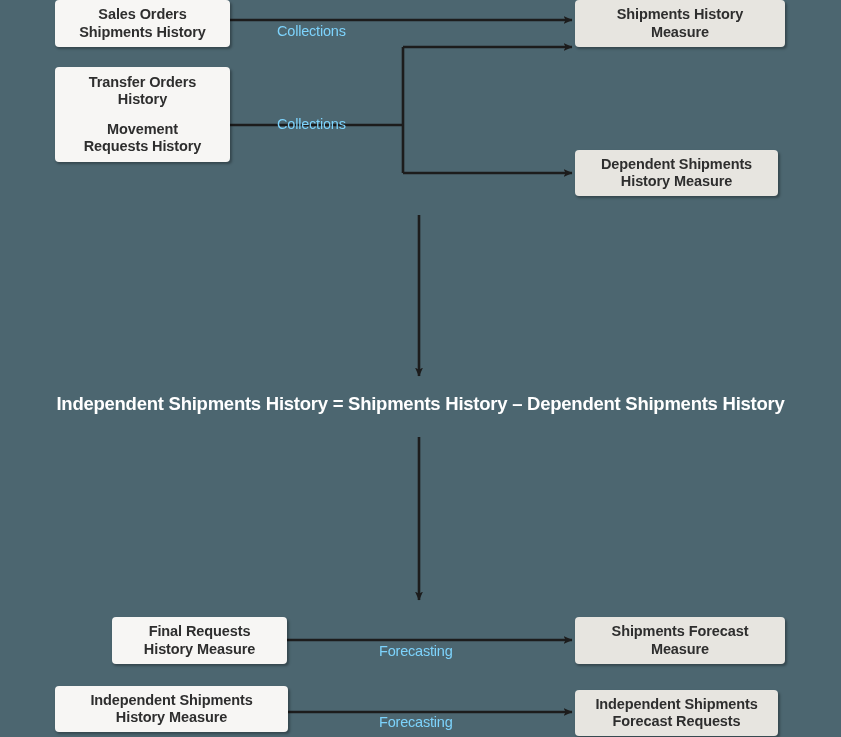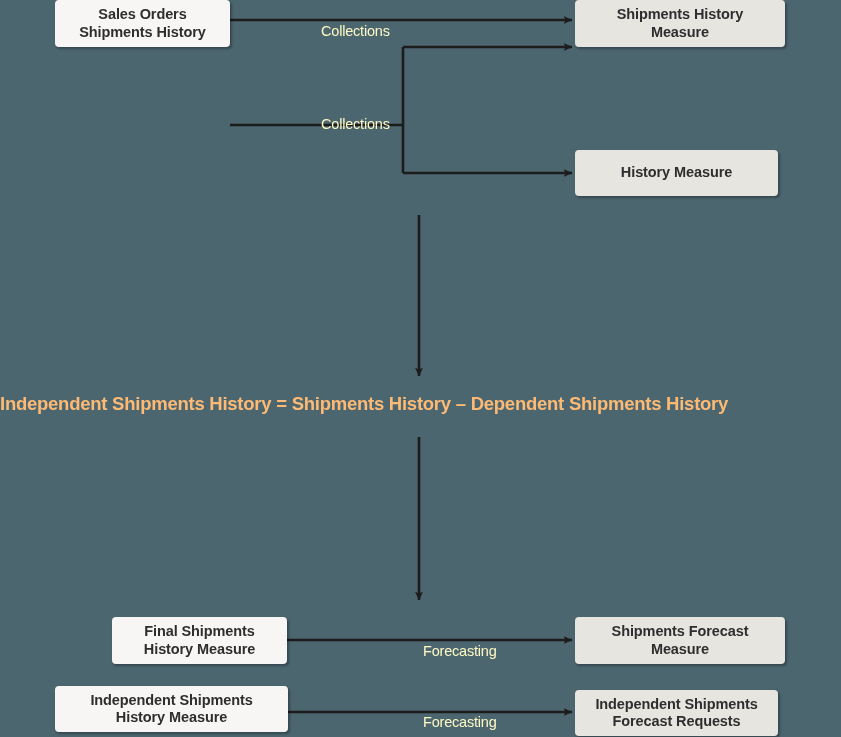--- a/index.html
+++ b/index.html
@@ -55,35 +55,34 @@
   .node .line {
     display: block;
     white-space: nowrap;
   }
   .node .gap {
     display: block;
     height: 12px;
   }
   .edge-label {
     position: absolute;
-    color: #fef9c3;
+    color: #7dd3fc;
     font-size: 14.5px;
     font-weight: normal;
     letter-spacing: -0.2px;
     white-space: nowrap;
     z-index: 2;
-    margin-left: 44px;
   }
   .equation {
     position: absolute;
     left: 0;
     top: 393px;
-    width: 682px;
+    width: 841px;
     text-align: center;
-    color: #fdba74;
+    color: #ffffff;
     font-size: 18.5px;
     font-weight: bold;
     letter-spacing: -0.25px;
     white-space: nowrap;
     z-index: 2;
   }
 </style>
 </head>
 <body>
 
@@ -113,38 +112,46 @@
     <path d="M287,640 L572,640" stroke="#1c1c1c" stroke-width="2.6" fill="none" marker-end="url(#arrowhead)"></path>
 
     <path d="M288,712 L572,712" stroke="#1c1c1c" stroke-width="2.6" fill="none" marker-end="url(#arrowhead)"></path>
   </svg>
 
   <div class="node light" style="left:55px; top:0px; width:175px; height:47px;">
     <span class="line">Sales Orders</span>
     <span class="line">Shipments History</span>
   </div>
 
+  <div class="node light" style="left:55px; top:67px; width:175px; height:95px;">
+    <span class="line">Transfer Orders</span>
+    <span class="line">History</span>
+    <span class="gap"></span>
+    <span class="line">Movement</span>
+    <span class="line">Requests History</span>
+  </div>
 
   <div class="node warm" style="left:575px; top:0px; width:210px; height:47px;">
     <span class="line">Shipments History</span>
     <span class="line">Measure</span>
   </div>
 
   <div class="node warm" style="left:575px; top:150px; width:203px; height:46px;">
+    <span class="line">Dependent Shipments</span>
     <span class="line">History Measure</span>
   </div>
 
   <div class="edge-label" style="left:277px; top:23px;">Collections</div>
 
   <div class="edge-label" style="left:277px; top:116px;">Collections</div>
 
   <div class="equation">Independent Shipments History = Shipments History – Dependent Shipments History</div>
 
   <div class="node light" style="left:112px; top:617px; width:175px; height:47px;">
-    <span class="line">Final Shipments</span>
+    <span class="line">Final Requests</span>
     <span class="line">History Measure</span>
   </div>
 
   <div class="node light" style="left:55px; top:686px; width:233px; height:46px;">
     <span class="line">Independent Shipments</span>
     <span class="line">History Measure</span>
   </div>
 
   <div class="node warm" style="left:575px; top:617px; width:210px; height:47px;text-align:center;">
     <span class="line">Shipments Forecast</span>

